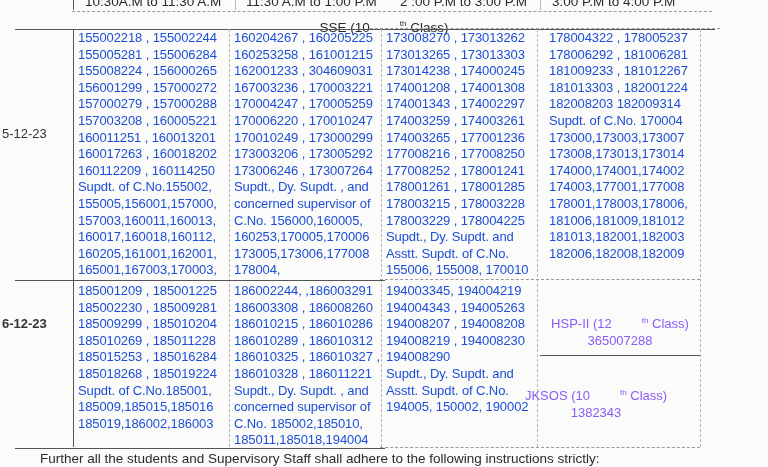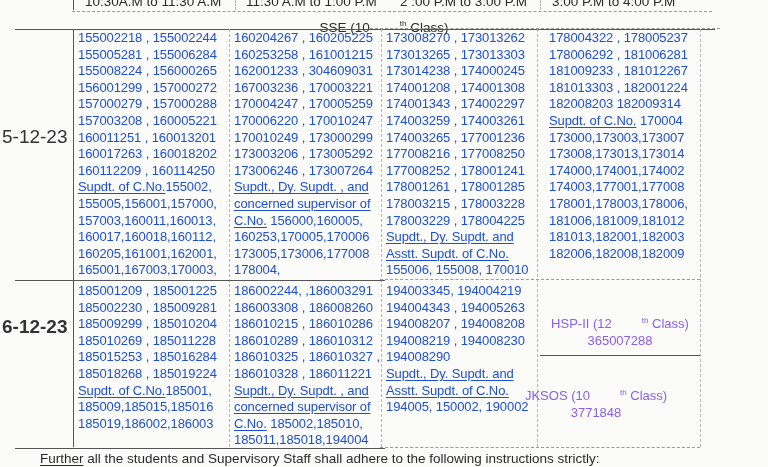--- a/index.html
+++ b/index.html
@@ -9,24 +9,24 @@
     font-family:"Liberation Sans", "DejaVu Sans", sans-serif;
     color:#2b2b2b;
   }
   .hline { position:absolute; height:0; border-top:1.5px solid #555; }
   .hline.dash { border-top:1px dashed #9a9a9a; }
   .vline { position:absolute; width:0; border-left:1.5px solid #555; }
   .vline.dash { border-left:1px dashed #b5b5b5; }
   .hdr { position:absolute; top:-6px; font-size:13.5px; white-space:nowrap; color:#2a2a2a; }
   .section { position:absolute; top:19px; left:0; width:768px; text-align:center; font-size:13.5px; }
   .section sup, .cls sup { font-size:8px;padding-left:30px; }
-  .date { position:absolute; left:2px; font-size:19px; color:#333; }
+  .date { position:absolute; left:2px; font-size:13px; color:#333; }
   .col { position:absolute; font-size:13px; line-height:16.6px; white-space:nowrap; color:#1d4ed8; letter-spacing:-0.1px; }
   .col div { height:16.6px; }
-  .u { text-decoration:underline; text-underline-offset:2px; }
+  .u { text-underline-offset:2px; }
   .cls { position:absolute; text-align:center; font-size:13px; line-height:17px; color:#8b5cf6; }
   .footer { position:absolute; left:40px; top:451px; font-size:13.5px; white-space:nowrap; color:#2a2a2a; }
 </style>
 </head>
 <body>
 
 <div class="hdr" style="left:85px;">10:30A.M to 11:30 A.M</div>
 <div class="hdr" style="left:246px;">11:30 A.M to 1:00 P.M</div>
 <div class="hdr" style="left:400px;">2 :00 P.M to 3:00 P.M</div>
 <div class="hdr" style="left:552px;">3:00 P.M to 4:00 P.M</div>
@@ -162,21 +162,21 @@
   <div>194005, 150002, 190002</div>
 </div>
 
 <div class="cls" style="left:540px; width:160px; top:312px;">
   <div><span>HSP-II (12</span><sup>th</sup><span> Class)</span></div>
   <div>365007288</div>
 </div>
 <div class="hline" style="left:540px; width:160px; top:355px; border-top-width:1.5px;"></div>
 <div class="cls" style="left:516px; width:160px; top:384px;">
   <div><span>JKSOS (10</span><sup>th</sup><span> Class)</span></div>
-  <div>3771848</div>
+  <div>1382343</div>
 </div>
 
 <div class="hline" style="left:15px; width:370px; top:448px;"></div>
 <div class="hline dash" style="left:380px; width:320px; top:447px;"></div>
 
 <div class="footer">
   <span class="u">Further</span><span> all the students and Supervisory Staff shall adhere to the following instructions strictly:</span>
 </div>
 
 </body></html>

